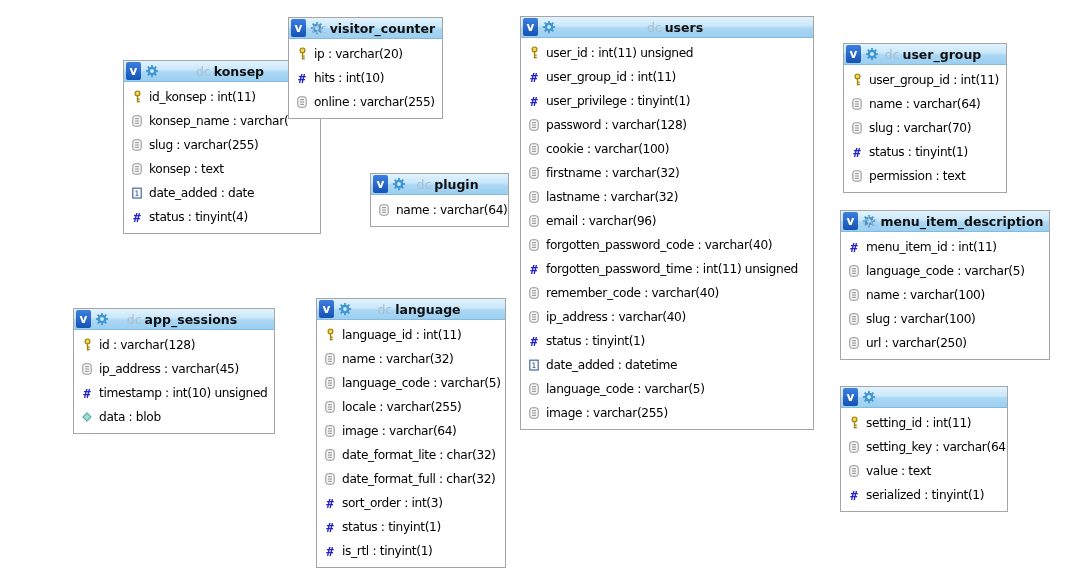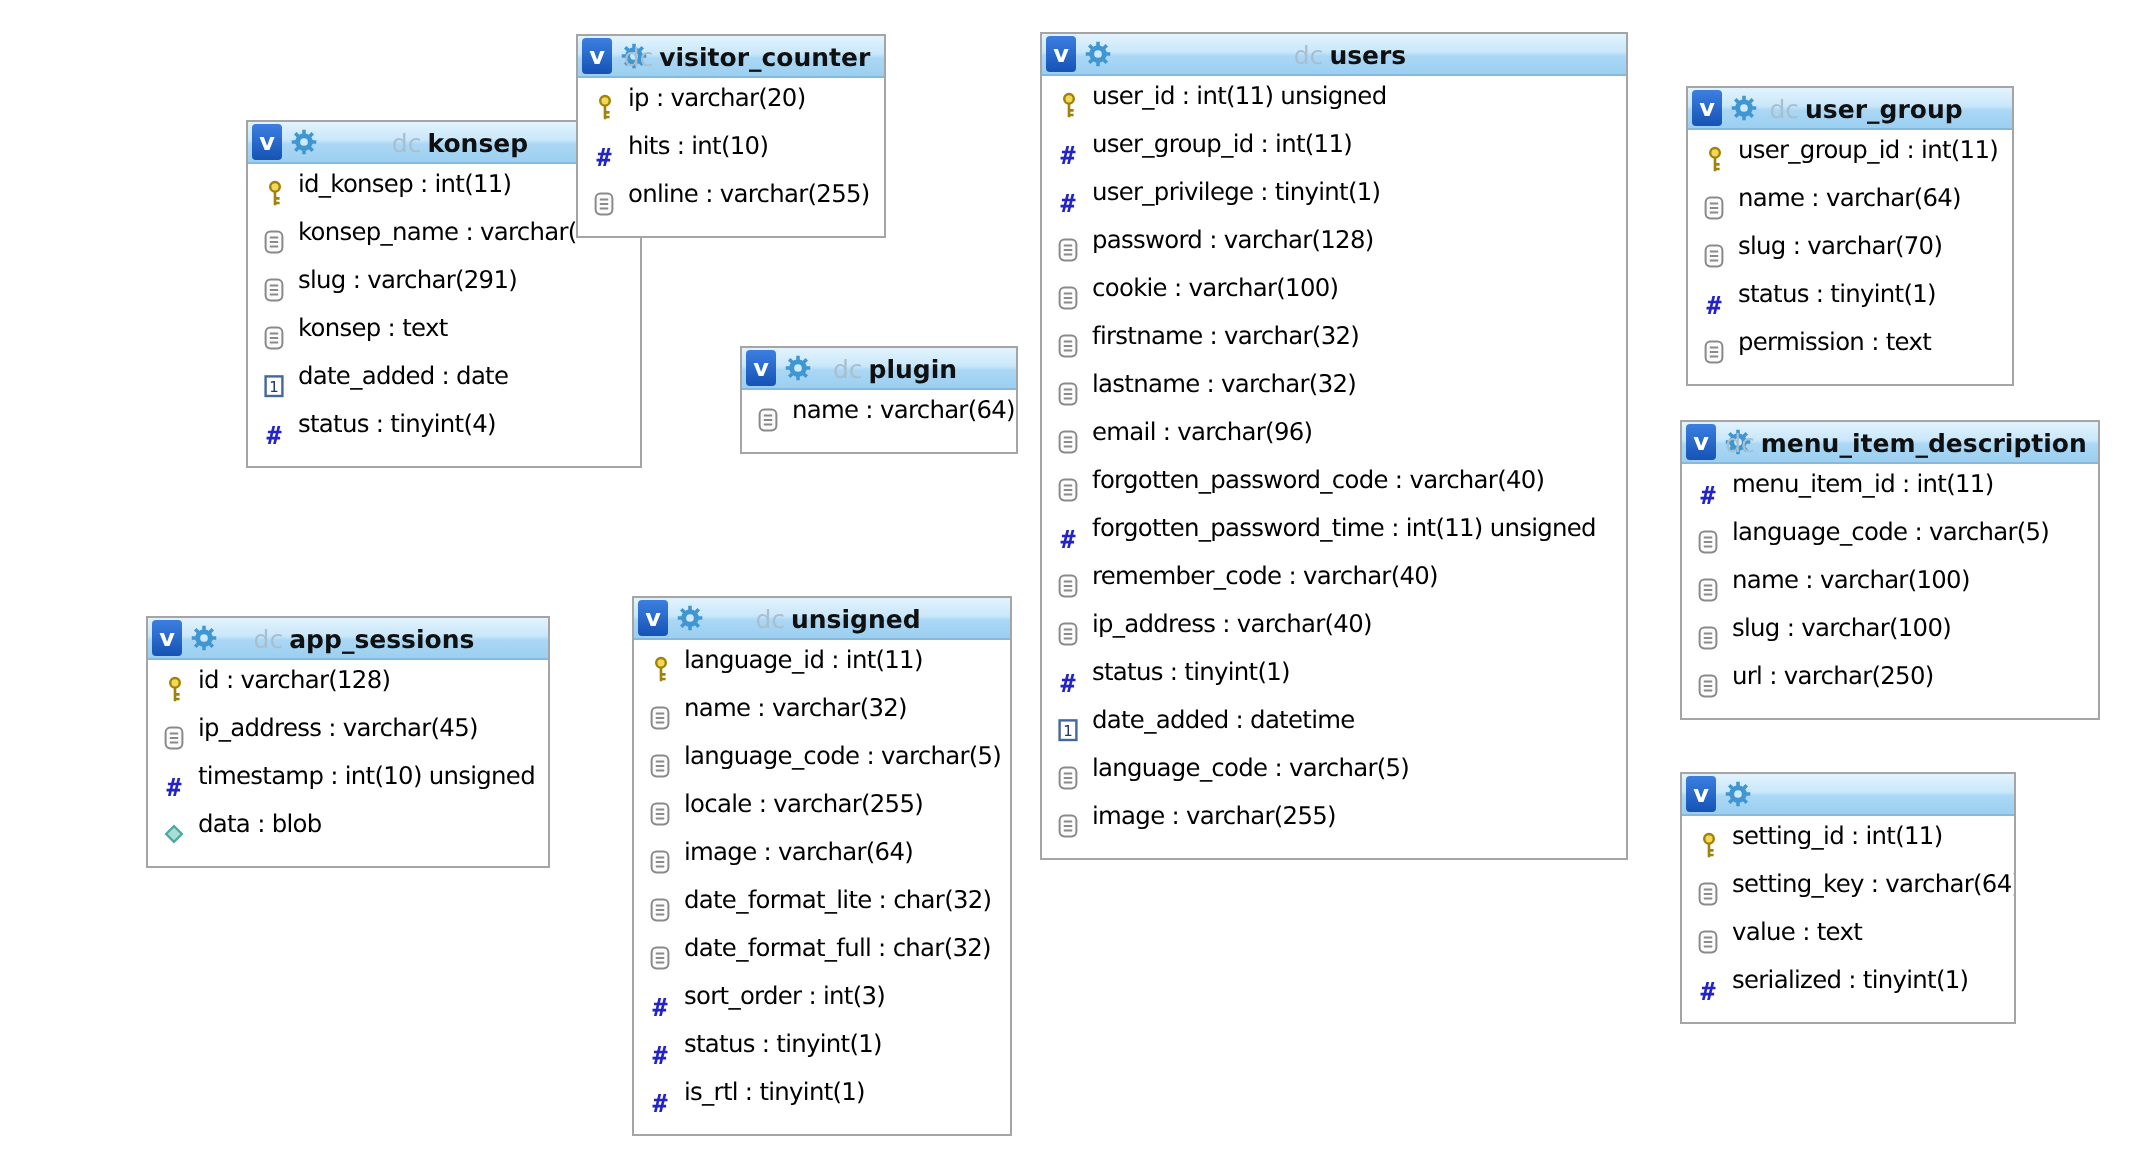--- a/index.html
+++ b/index.html
@@ -22,21 +22,21 @@
     text-align:center; border-radius:2px; cursor:pointer;
   }
   .gear { margin-left:4px; width:14px; height:14px; flex:0 0 auto; display:flex; cursor:pointer; }
   .title {
     position:absolute; left:16px; right:0; text-align:center;
     font-size:12.5px; white-space:nowrap; pointer-events:none;
   }
   .prefix { color:#a9bfcd; margin-right:3px; }
   .tname  { font-weight:bold; color:#101010; }
   .rows { padding:3px 0 4px; overflow:hidden; }
-  .row  { height:24px; display:flex; padding:0 6px; white-space:nowrap; }
+  .row  { height:24px; display:flex; align-items:center; padding:0 6px; white-space:nowrap; }
   .icn  { width:14px; flex:0 0 auto; display:flex; justify-content:center; align-items:center; margin-right:5px; }
   .icn.numeric { color:#2323c8; font-weight:bold; font-size:12.5px;
                  font-family:"DejaVu Sans Mono","Liberation Mono",monospace; }
   .flabel { font-size:12.2px; color:#000; letter-spacing:-0.35px; }
 </style>
 </head>
 <body>
 
 <div id="canvas">
     <div class="panel" style="left: 123px; top: 60px; width: 196px;">
@@ -75,21 +75,21 @@
           </span>
           <span class="flabel">konsep_name : varchar(</span>
         </div>
         <div class="row">
           <span class="icn">
             <svg width="10" height="12" viewBox="0 0 10 12">
               <rect x="0.8" y="0.8" width="8.4" height="10.4" rx="2.4" fill="#fbfbfb" stroke="#8a8a8a" stroke-width="1"></rect>
               <path d="M2.9 3.7 h4.2 M2.9 6 h4.2 M2.9 8.3 h4.2" stroke="#8a8a8a" stroke-width="1"></path>
             </svg>
           </span>
-          <span class="flabel">slug : varchar(291)</span>
+          <span class="flabel">slug : varchar(255)</span>
         </div>
         <div class="row">
           <span class="icn">
             <svg width="10" height="12" viewBox="0 0 10 12">
               <rect x="0.8" y="0.8" width="8.4" height="10.4" rx="2.4" fill="#fbfbfb" stroke="#8a8a8a" stroke-width="1"></rect>
               <path d="M2.9 3.7 h4.2 M2.9 6 h4.2 M2.9 8.3 h4.2" stroke="#8a8a8a" stroke-width="1"></path>
             </svg>
           </span>
           <span class="flabel">konsep : text</span>
         </div>
@@ -501,21 +501,21 @@
             <g stroke="#3f96d2" stroke-width="2">
               <line x1="8" y1="1" x2="8" y2="15"></line>
               <line x1="1" y1="8" x2="15" y2="8"></line>
               <line x1="3" y1="3" x2="13" y2="13"></line>
               <line x1="13" y1="3" x2="3" y2="13"></line>
             </g>
             <circle cx="8" cy="8" r="5" fill="#3f96d2"></circle>
             <circle cx="8" cy="8" r="2.2" fill="#cde9fb"></circle>
           </svg>
         </span>
-        <span class="title"><span class="prefix">dc</span><span class="tname">unsigned</span></span>
+        <span class="title"><span class="prefix">dc</span><span class="tname">language</span></span>
       </div>
       <div class="rows">
         <div class="row">
           <span class="icn">
             <svg width="11" height="14" viewBox="0 0 11 14">
               <circle cx="5.5" cy="3.4" r="2.4" fill="#f3d759" stroke="#a08207" stroke-width="1.2"></circle>
               <path d="M5.5 5.8 L5.5 12.6 M5.5 9.2 L7.8 9.2 M5.5 11.5 L7.8 11.5" stroke="#a08207" stroke-width="1.3" fill="none"></path>
             </svg>
           </span>
           <span class="flabel">language_id : int(11)</span>

